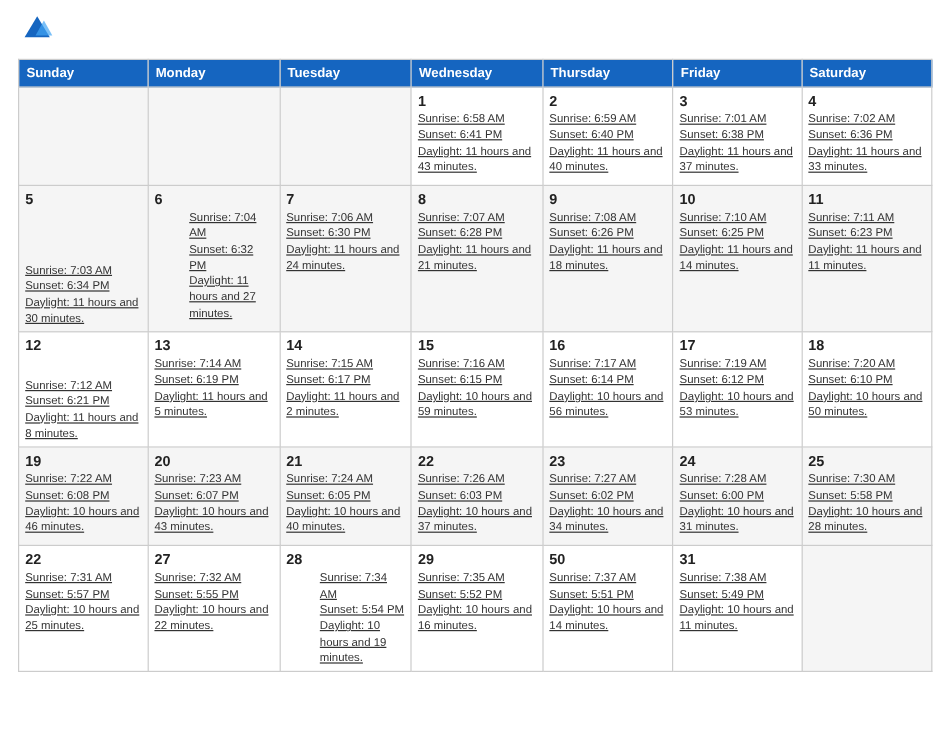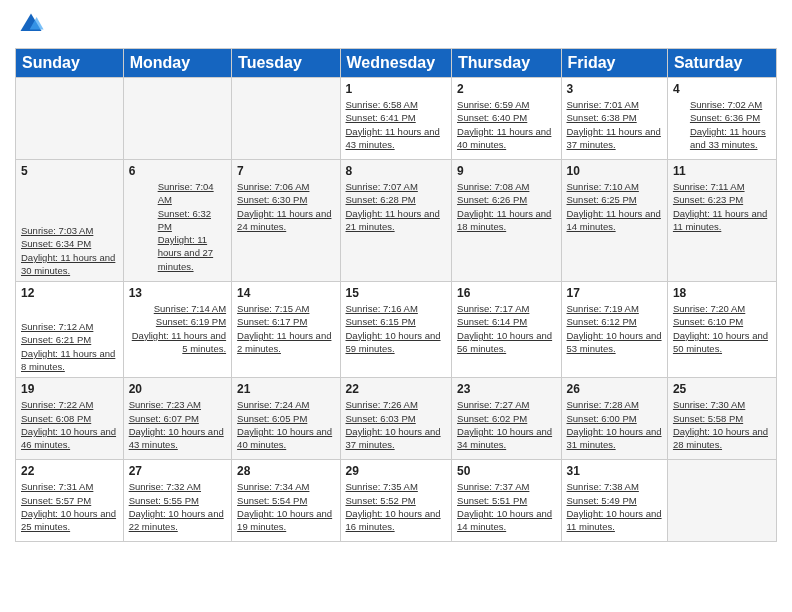--- a/index.html
+++ b/index.html
@@ -52,21 +52,21 @@
     .calendar {
       width: 100%;
       border-collapse: collapse;
       font-size: 10px;
     }
     .calendar th {
       background-color: #1565c0;
       color: #fff;
       text-align: left;
       padding: 5px 6px;
-      font-size: 16px;
+      font-size: 11px;
       font-weight: bold;
       border: 1px solid #ccc;
     }
     .calendar td {
       border: 1px solid #ccc;
       vertical-align: top;
       padding: 4px 5px;
       width: 113px;
       height: 82px;
       background: #fff;
@@ -143,21 +143,21 @@
 Daylight: 11 hours and 40 minutes.</div>
           </td>
           <td>
             <div class="day-number">3</div>
             <div class="day-info" style="white-space: pre-line;">Sunrise: 7:01 AM
 Sunset: 6:38 PM
 Daylight: 11 hours and 37 minutes.</div>
           </td>
           <td>
             <div class="day-number">4</div>
-            <div class="day-info" style="white-space: pre-line; margin-left: 17px;">Sunrise: 7:02 AM
+            <div class="day-info" style="white-space: pre-line;">Sunrise: 7:02 AM
 Sunset: 6:36 PM
 Daylight: 11 hours and 33 minutes.</div>
           </td>
         </tr>
         <tr>
           <td>
             <div class="day-number">5</div>
             <div class="day-info" style="white-space: pre-line; margin-top: 46px;">Sunrise: 7:03 AM
 Sunset: 6:34 PM
 Daylight: 11 hours and 30 minutes.</div>
@@ -201,21 +201,21 @@
         </tr>
         <tr>
           <td>
             <div class="day-number">12</div>
             <div class="day-info" style="white-space: pre-line; margin-top: 20px;">Sunrise: 7:12 AM
 Sunset: 6:21 PM
 Daylight: 11 hours and 8 minutes.</div>
           </td>
           <td>
             <div class="day-number">13</div>
-            <div class="day-info" style="white-space: pre-line; text-align: right;">Sunrise: 7:14 AM
+            <div class="day-info" style="white-space: pre-line;">Sunrise: 7:14 AM
 Sunset: 6:19 PM
 Daylight: 11 hours and 5 minutes.</div>
           </td>
           <td>
             <div class="day-number">14</div>
             <div class="day-info" style="white-space: pre-line;">Sunrise: 7:15 AM
 Sunset: 6:17 PM
 Daylight: 11 hours and 2 minutes.</div>
           </td>
           <td>
@@ -268,21 +268,21 @@
 Sunset: 6:03 PM
 Daylight: 10 hours and 37 minutes.</div>
           </td>
           <td>
             <div class="day-number">23</div>
             <div class="day-info" style="white-space: pre-line;">Sunrise: 7:27 AM
 Sunset: 6:02 PM
 Daylight: 10 hours and 34 minutes.</div>
           </td>
           <td>
-            <div class="day-number">26</div>
+            <div class="day-number">24</div>
             <div class="day-info" style="white-space: pre-line;">Sunrise: 7:28 AM
 Sunset: 6:00 PM
 Daylight: 10 hours and 31 minutes.</div>
           </td>
           <td>
             <div class="day-number">25</div>
             <div class="day-info" style="white-space: pre-line;">Sunrise: 7:30 AM
 Sunset: 5:58 PM
 Daylight: 10 hours and 28 minutes.</div>
           </td>
@@ -295,21 +295,21 @@
 Daylight: 10 hours and 25 minutes.</div>
           </td>
           <td>
             <div class="day-number">27</div>
             <div class="day-info" style="white-space: pre-line;">Sunrise: 7:32 AM
 Sunset: 5:55 PM
 Daylight: 10 hours and 22 minutes.</div>
           </td>
           <td>
             <div class="day-number">28</div>
-            <div class="day-info" style="white-space: pre-line;">Sunrise: 7:34 AM
+            <div class="day-info" style="white-space: pre-line; margin-left: 28px;">Sunrise: 7:34 AM
 Sunset: 5:54 PM
 Daylight: 10 hours and 19 minutes.</div>
           </td>
           <td>
             <div class="day-number">29</div>
             <div class="day-info" style="white-space: pre-line;">Sunrise: 7:35 AM
 Sunset: 5:52 PM
 Daylight: 10 hours and 16 minutes.</div>
           </td>
           <td>

